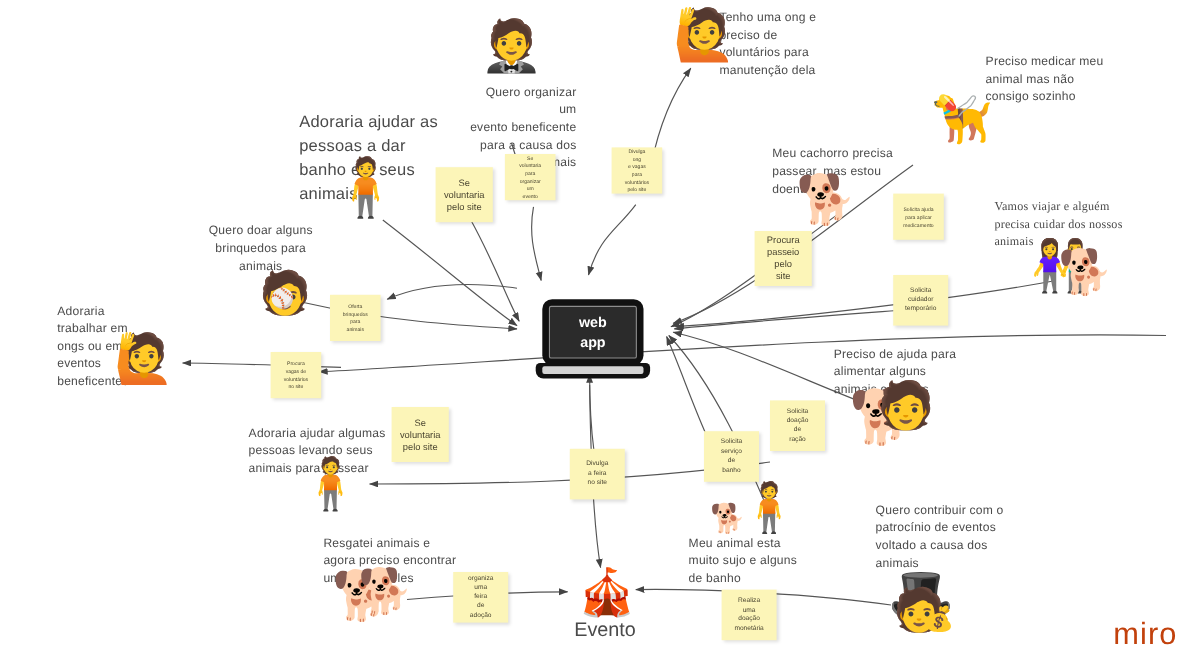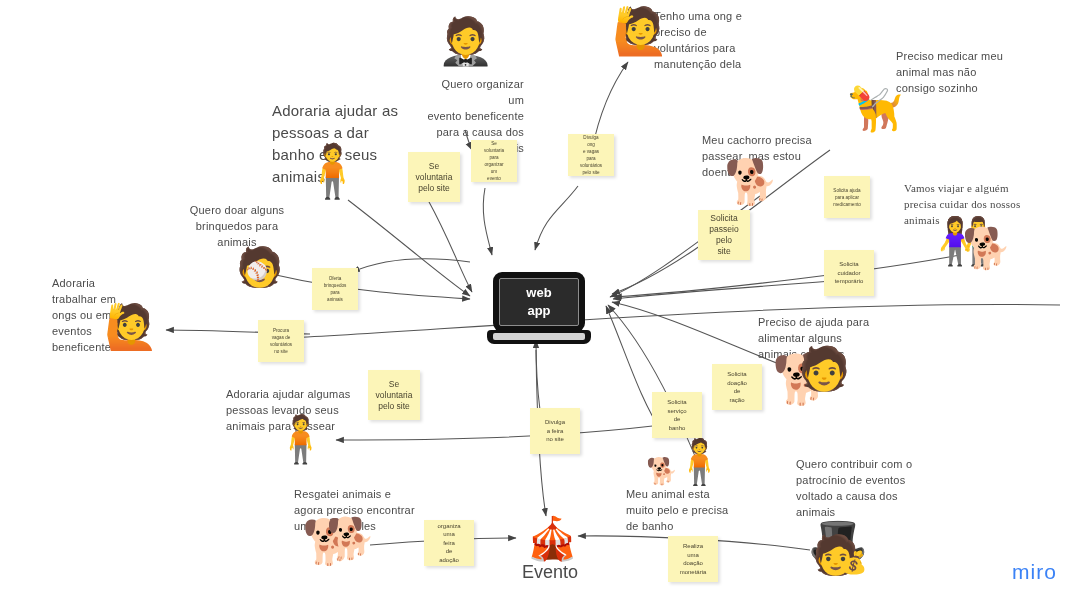--- a/index.html
+++ b/index.html
@@ -51,21 +51,20 @@
     position: absolute;
     background: #fcf5b8;
     box-shadow: 2px 2px 3px rgba(0,0,0,.13);
     display: flex;
     align-items: center;
     justify-content: center;
     text-align: center;
     color: #4a4530;
     box-sizing: border-box;
     padding: 17px;
-    margin-left: 12px;
   }
   .sticky span {
     display: block;
     white-space: pre-line;
   }
   .sticky.sm { width: 46px; height: 42px; font-size: 4.6px; line-height: 7px; }
   .sticky.md { width: 50px; height: 46px; font-size: 6px; line-height: 8.5px; }
   .sticky.lg { width: 52px; height: 50px; font-size: 8.5px; line-height: 11px; }
 
   
@@ -115,22 +114,22 @@
   }
   
   .tent-label {
     position: absolute;
     color: #4a4a4a;
     font-size: 18px;
     line-height: 20px;
   }
   .watermark {
     position: absolute;
-    color: #3b82f6;
-    font-size: 21px;
+    color: #c2410c;
+    font-size: 28px;
     letter-spacing: 1px;
   }
 </style>
 </head>
 <body>
 
 <div id="board">
 
   <svg id="edges" viewBox="0 0 1072 603">
     <defs>
@@ -234,21 +233,21 @@
 animais carentes</div>
   <div class="emoji" style="left:772px; top:356px; font-size:48px;">🐕</div>
   <div class="emoji" style="left:798px; top:348px; font-size:42px;">🧑</div>
 
   <div class="persona-text" style="left:226px; top:386px; width:160px;">Adoraria ajudar algumas
 pessoas levando seus
 animais para passear</div>
   <div class="emoji" style="left:272px; top:416px; font-size:46px;">🧍</div>
 
   <div class="persona-text" style="left:626px; top:486px; width:120px;">Meu animal esta
-muito pelo e precisa
+muito sujo e alguns
 de banho</div>
   <div class="emoji" style="left:672px; top:440px; font-size:44px;">🧍</div>
   <div class="emoji" style="left:646px; top:458px; font-size:26px;">🐕</div>
 
   <div class="persona-text" style="left:294px; top:486px; width:150px;">Resgatei animais e
 agora preciso encontrar
 um lar para eles</div>
   <div class="emoji" style="left:302px; top:520px; font-size:44px;">🐕</div>
   <div class="emoji" style="left:326px; top:518px; font-size:40px;">🐕</div>
 
@@ -280,21 +279,21 @@
 pelo site</span>
   </div>
 
   <div class="sticky sm" style="left:812px; top:176px;">
     <span>Solicita ajuda
 para aplicar
 medicamento</span>
   </div>
 
   <div class="sticky lg" style="left:686px; top:210px;">
-    <span>Solicita
+    <span>Procura
 passeio
 pelo site</span>
   </div>
 
   <div class="sticky md" style="left:812px; top:250px;">
     <span>Solicita
 cuidador
 temporário</span>
   </div>
 

